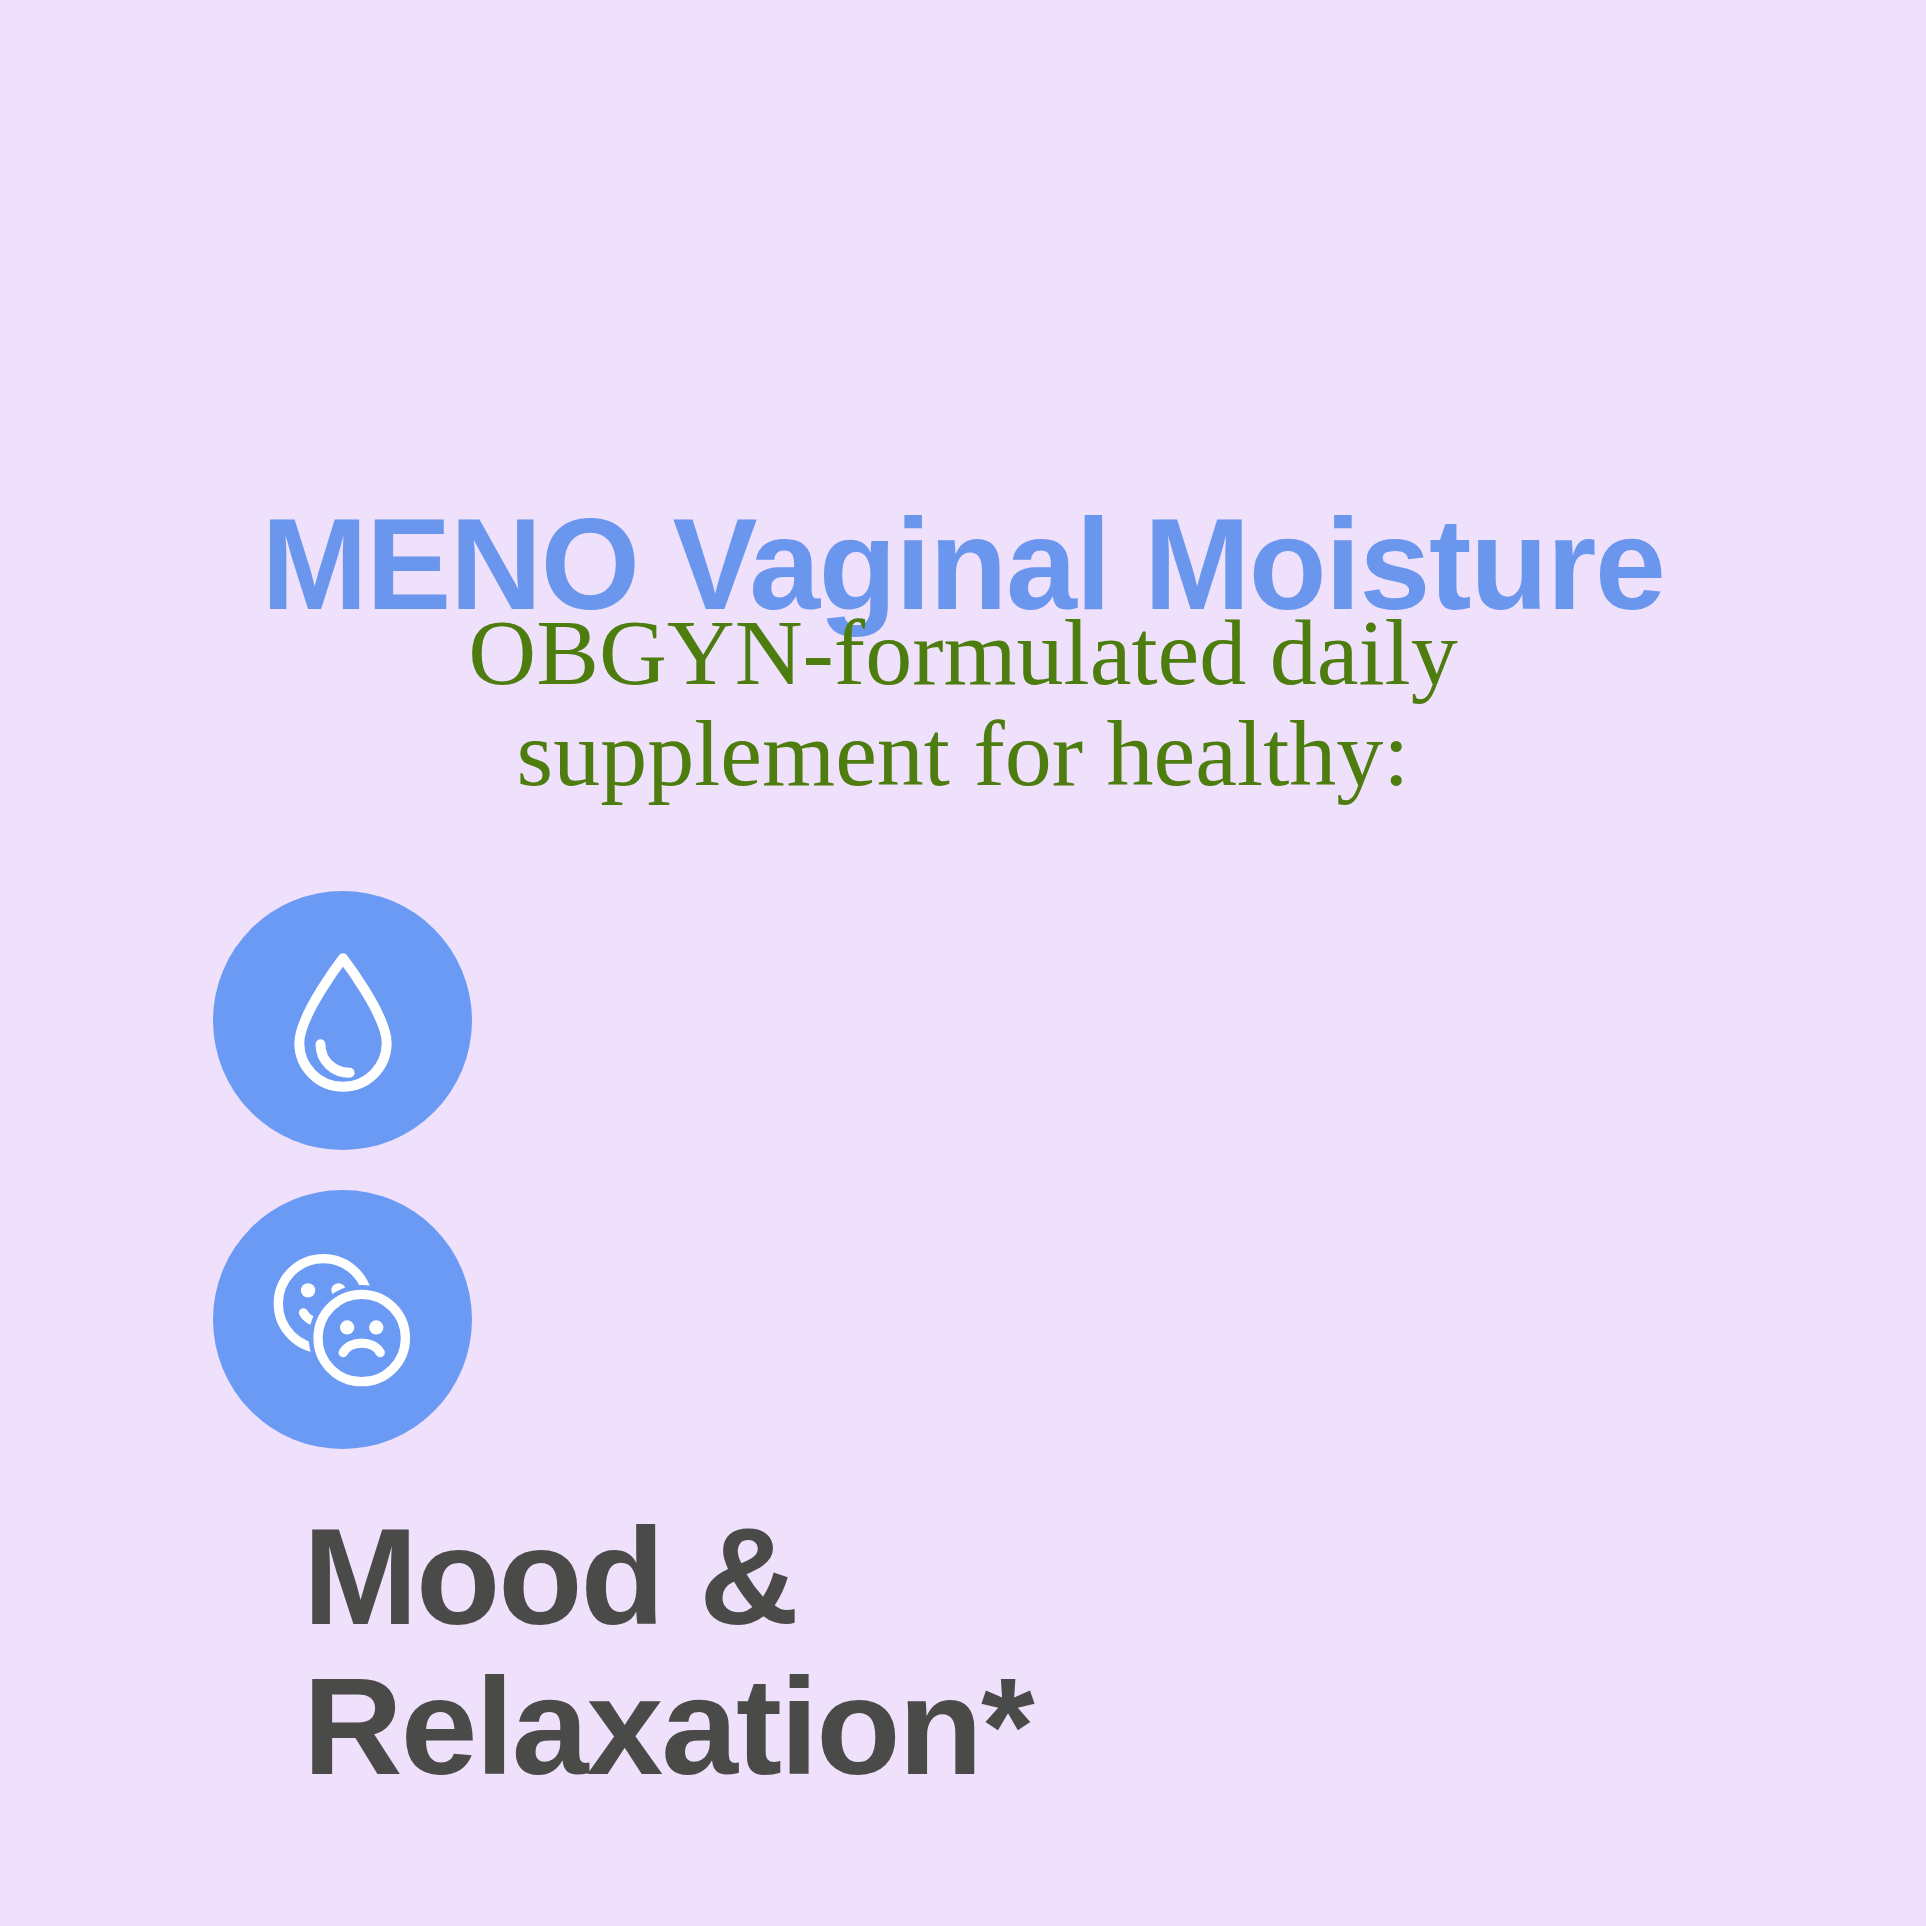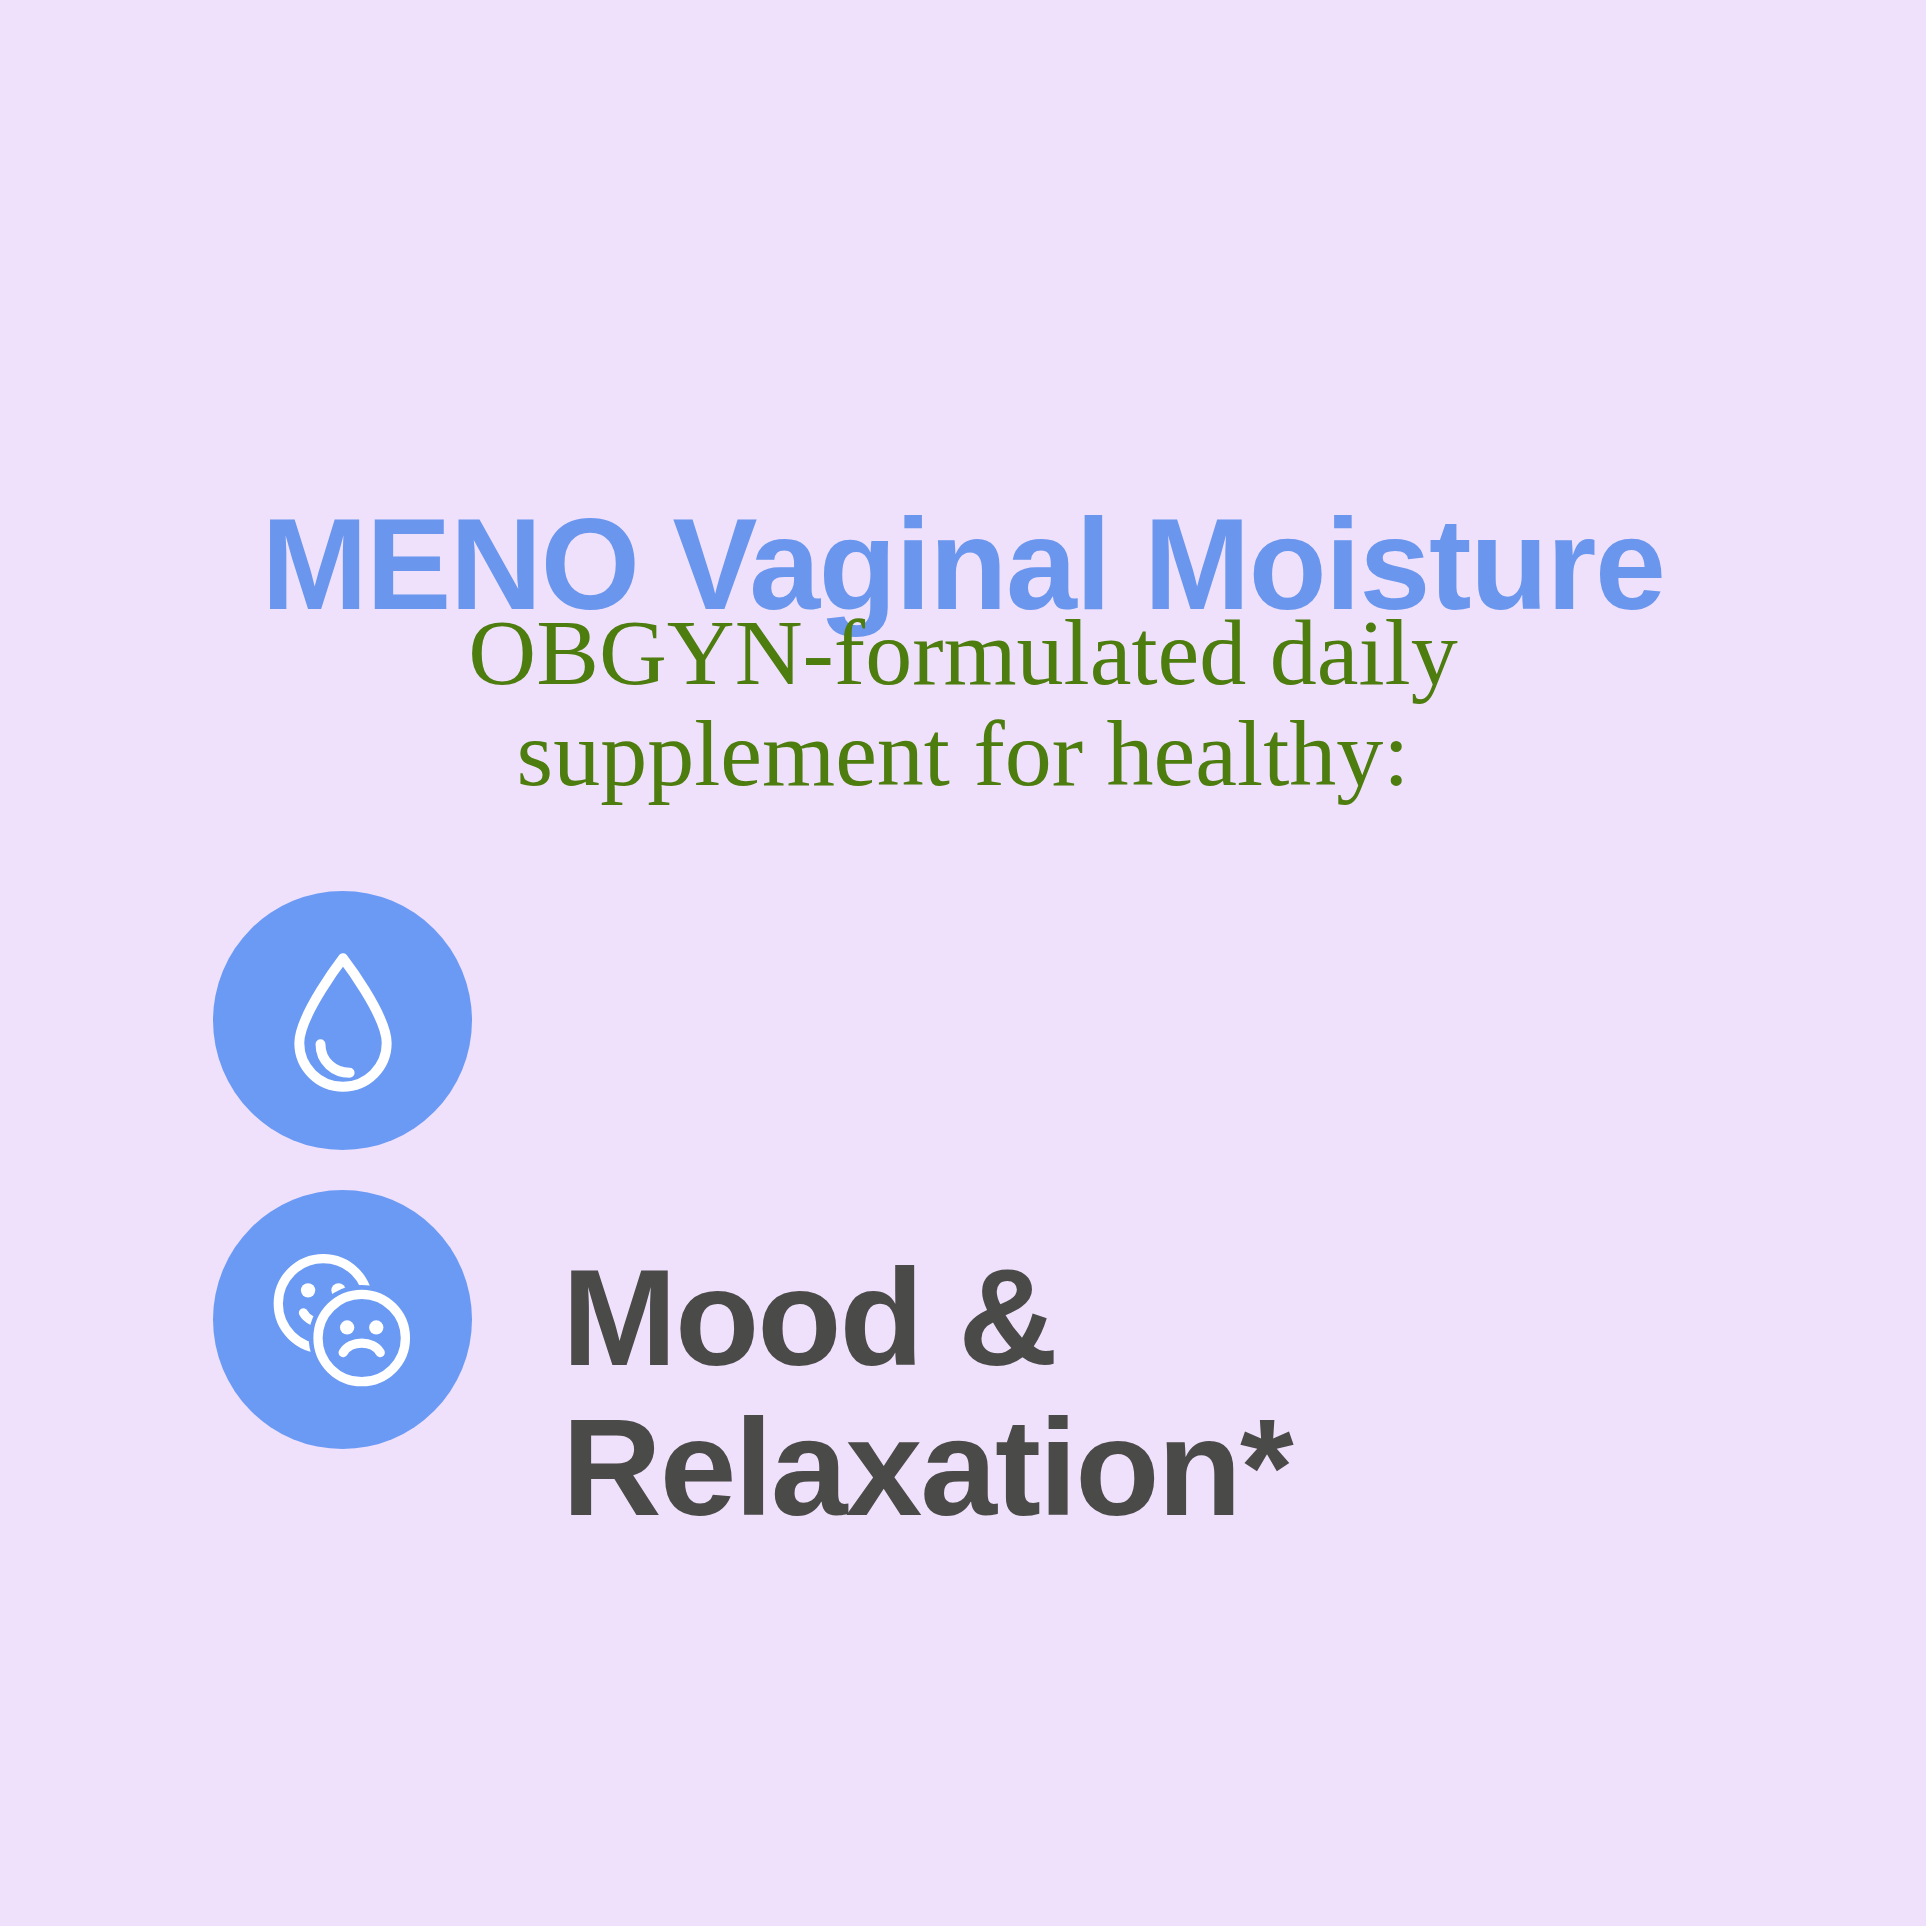--- a/index.html
+++ b/index.html
@@ -96,21 +96,21 @@
     font-weight: bold;
     font-size: 138px;
     line-height: 150px;
     letter-spacing: -2px;
     color: #4A4A48;
     padding-top: 48px;
     white-space: pre-line;
   }
 
   .row-moisture .benefit-label { padding-top: 59px; }
-  .row-mood { margin-top: 40px; }
+  .row-mood { margin-top: 40px; flex-direction: column; }
   .row-mood .benefit-label { padding-top: 52px; }
 </style>
 </head>
 <body>
 
 <div class="poster">
 
   <h1 class="headline">MENO Vaginal Moisture</h1>
 
   <div class="subtitle">

